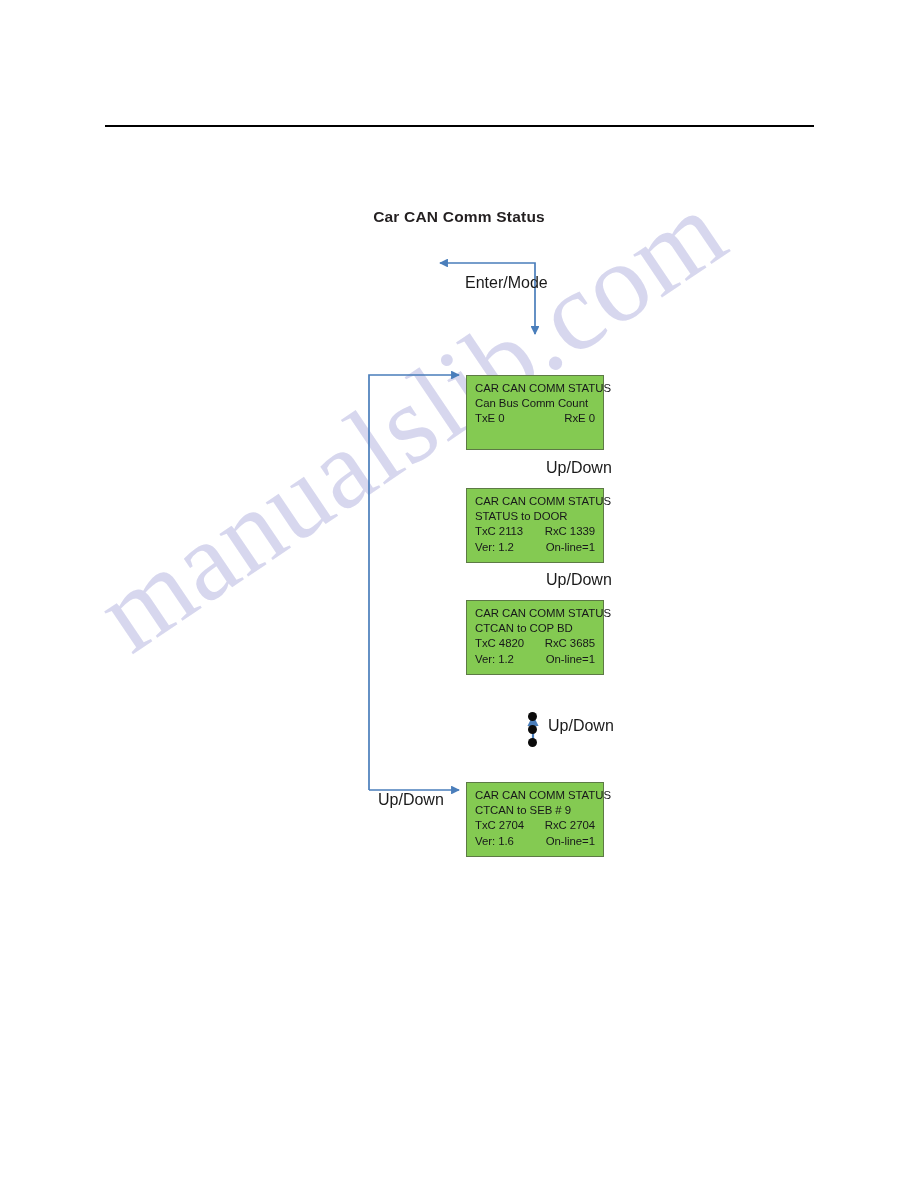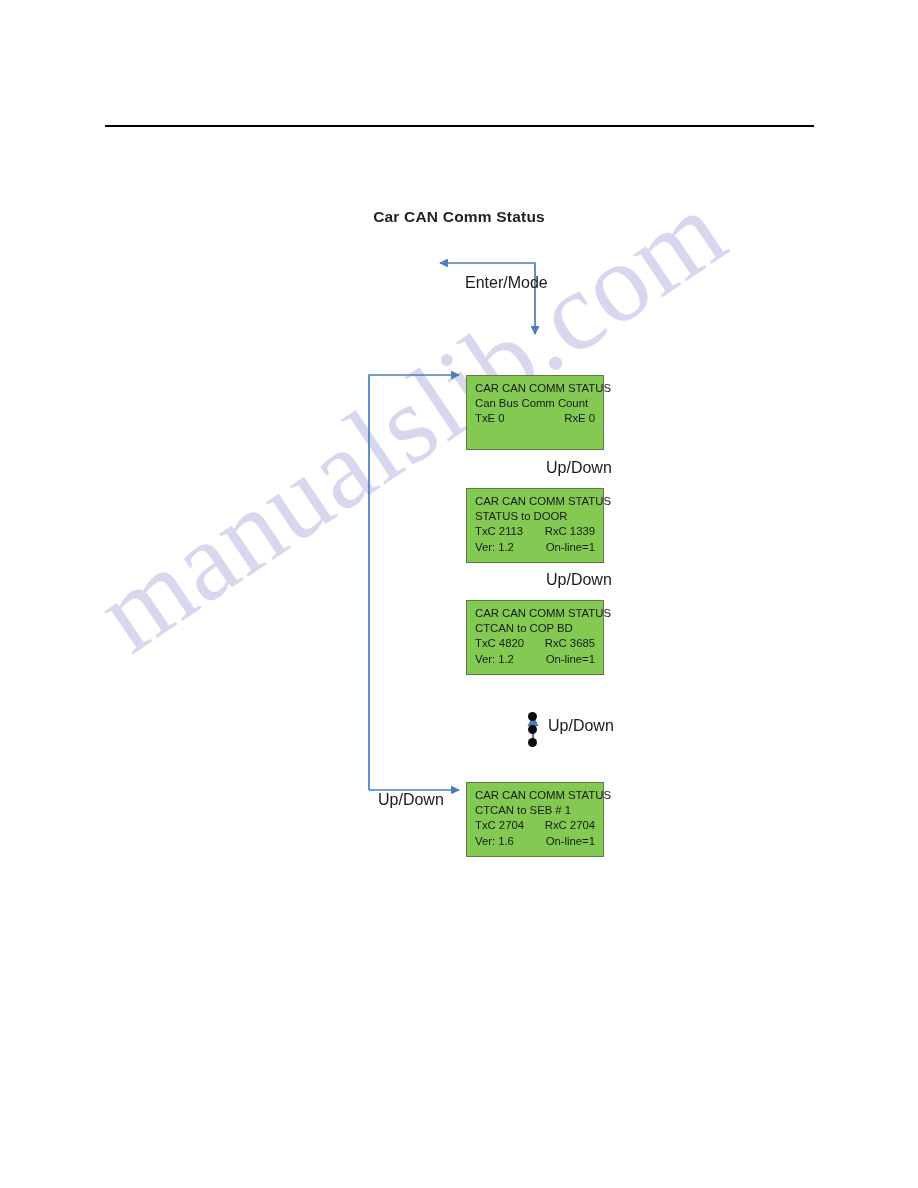--- a/index.html
+++ b/index.html
@@ -221,21 +221,21 @@
         <span>RxC 3685</span>
       </div>
       <div class="line split">
         <span>Ver: 1.2</span>
         <span>On-line=1</span>
       </div>
     </div>
 
     <div class="lcd" id="box-seb">
       <div class="line">CAR CAN COMM STATUS</div>
-      <div class="line">CTCAN to SEB # 1</div>
+      <div class="line">CTCAN to SEB # 9</div>
       <div class="line split">
         <span>TxC 2704</span>
         <span>RxC 2704</span>
       </div>
       <div class="line split">
         <span>Ver: 1.6</span>
         <span>On-line=1</span>
       </div>
     </div>
 

